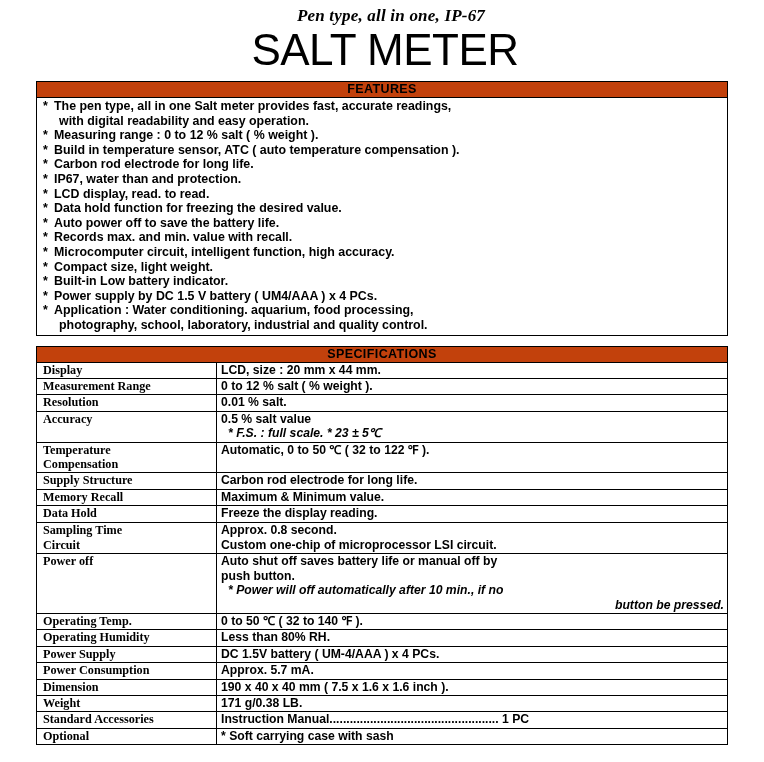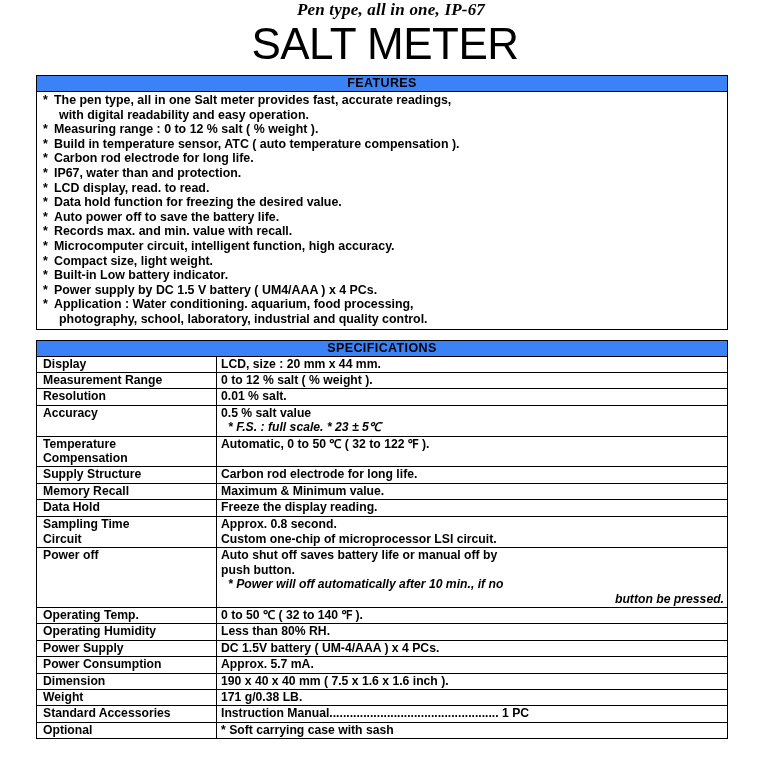--- a/index.html
+++ b/index.html
@@ -18,21 +18,21 @@
     position: relative;
     width: 764px;
     height: 762px;
     box-sizing: border-box;
     padding: 0;
   }
 
   
   .header {
     text-align: center;
-    padding-top: 0;
+    padding-top: 6px;
   }
   .tagline {
     font-family: "Liberation Serif", serif;
     font-style: italic;
     font-weight: bold;
     font-size: 17px;
     letter-spacing: 0.2px;
     margin: 0 0 2px 0;
     padding-left: 18px;
   }
@@ -56,21 +56,21 @@
   
   .box {
     border: 1.5px solid #000;
     margin: 0 36px;
     box-sizing: border-box;
   }
   .box-title {
     font-weight: bold;
     font-size: 12.5px;
     text-align: center;
-    background: #3b82f6;
+    background: #c2410c;
     border-bottom: 1.5px solid #000;
     letter-spacing: 0.4px;
     line-height: 15px;
     height: 15px;
   }
 
   
   .features {
     margin-top: 9px;
   }
@@ -114,20 +114,21 @@
     padding: 0px 3px 1px 4px;
   }
   .spec-table tr:first-child td {
     border-top: none;
   }
   .spec-table td.label {
     width: 170px;
     font-weight: bold;
     border-right: 1px solid #000;
     padding-left: 6px;
+    font-family: Liberation Serif, serif;
   }
   .spec-table td.value {
     font-weight: bold;
   }
   .nb {
     border-top: none !important;
   }
   .ital {
     font-style: italic;
     display: block;

